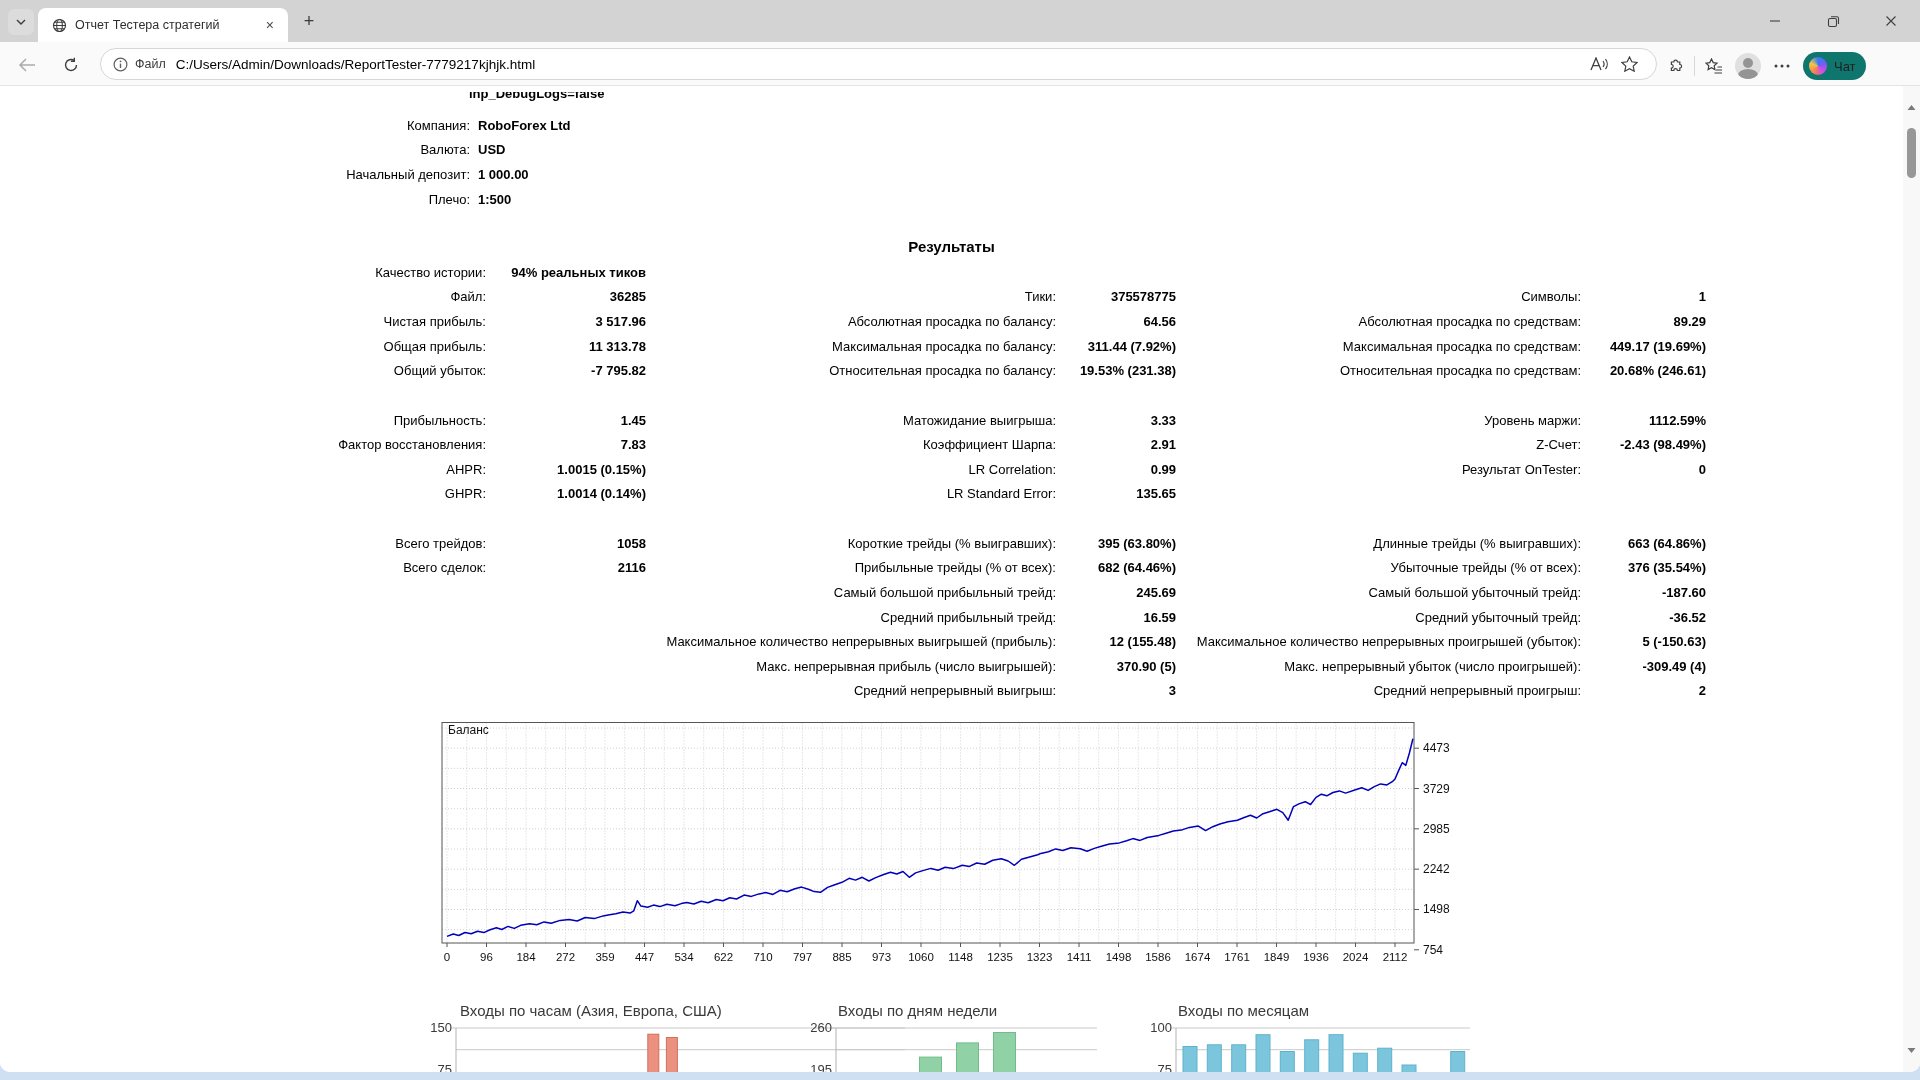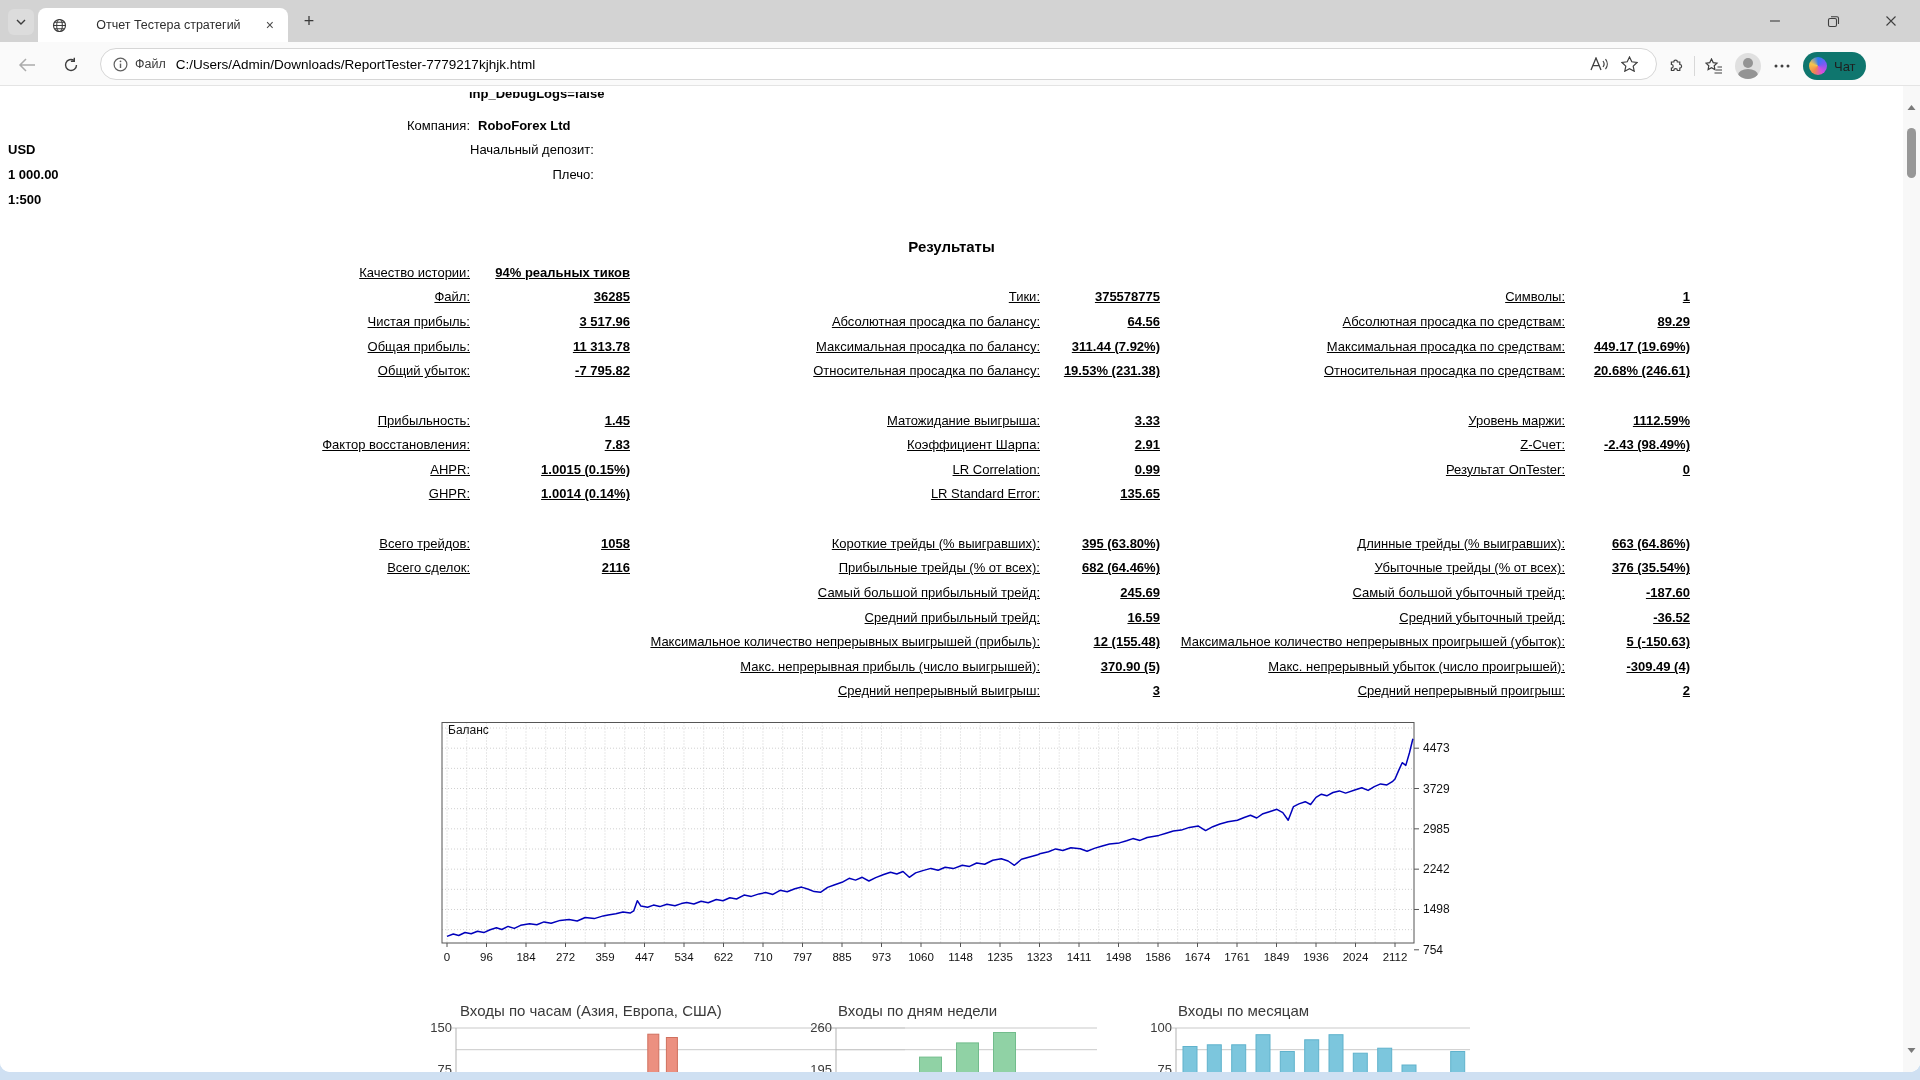--- a/index.html
+++ b/index.html
@@ -4,21 +4,21 @@
 <style>
   * { margin:0; padding:0; box-sizing:border-box; }
   html,body { width:1920px; height:1080px; overflow:hidden; background:#cfe0f2; font-family:"Liberation Sans",sans-serif; }
   .window { position:absolute; left:0; top:0; width:1920px; height:1072px; background:#fff; border-radius:0 0 10px 10px; overflow:hidden; }
 
   
   .tabstrip { position:absolute; left:0; top:0; width:1920px; height:42px; background:#d3d3d3; }
   .tabsearch { position:absolute; left:8px; top:9px; width:26px; height:26px; border-radius:6px; background:#dcdcdc; color:#3c3c3c; font-size:13px; display:flex; align-items:center; justify-content:center; }
   .tab { position:absolute; left:38px; top:8px; width:250px; height:34px; background:#fff; border-radius:8px 8px 0 0; display:flex; align-items:center; padding:0 10px; }
   .tab .favicon { width:15px; height:15px; margin:0 8px 0 4px; flex:none; }
-  .tab .title { font-size:12.5px; color:#2e2e2e; white-space:nowrap; overflow:hidden; flex:1;text-align:center; }
+  .tab .title { font-size:12.5px; color:#2e2e2e; white-space:nowrap; overflow:hidden; flex:1; }
   .tab .close { font-size:14px; color:#4a4a4a; padding:0 4px; }
   .newtab { position:absolute; left:296px; top:8px; width:26px; height:26px; color:#3a3a3a; font-size:18px; display:flex; align-items:center; justify-content:center; }
   .wincontrols { position:absolute; right:0; top:0; height:42px; display:flex; }
   .winbtn { width:58px; height:42px; display:flex; align-items:center; justify-content:center; color:#3f3f3f; }
 
   
   .toolbar { position:absolute; left:0; top:42px; width:1920px; height:44px; background:#fafafa; border-bottom:1px solid #e4e4e4; }
   .navbtn { position:absolute; top:10px; width:26px; height:26px; display:flex; align-items:center; justify-content:center; }
   .urlbar { position:absolute; left:100px; top:6px; width:1557px; height:32px; background:#fff; border:1px solid #d6d6d6; border-radius:16px; display:flex; align-items:center; padding:0 12px; }
   .urlbar .prefix { font-size:12.5px; color:#3c3c3c; margin:0 10px 0 7px; }
@@ -34,21 +34,21 @@
   .copilot .lbl { font-size:13px; color:#1f1f1f; }
 
   
   .content { position:absolute; left:0; top:86px; width:1920px; height:986px; background:#fff; overflow:hidden; font-size:13px; color:#000; }
   .cutline { position:absolute; left:453px; top:6px; height:15px; overflow:hidden; }
   .cutline span { display:block; margin-top:-6px; font-weight:bold;margin-left:16px; }
   #props { position:absolute; left:0; top:27px; display:grid; grid-template-columns:470px auto; grid-auto-rows:24.63px; }
   .plabel { display:flex; align-items:center; justify-content:flex-end; white-space:nowrap; }
   .pvalue { display:flex; align-items:center; padding-left:8px; font-weight:bold; white-space:nowrap; }
   .results-title { position:absolute; left:0; top:148px; width:1903px; height:24px; display:flex; align-items:center; justify-content:center; font-weight:bold; font-size:15px; }
-  #stats { position:absolute; left:0; top:174px; display:grid; grid-template-columns:470px 160px 410px 120px 405px 125px; grid-auto-rows:24.63px;text-decoration:underline; }
+  #stats { position:absolute; left:16px; top:174px; display:grid; grid-template-columns:470px 160px 410px 120px 405px 125px; grid-auto-rows:24.63px; }
   .scell { display:flex; align-items:center; justify-content:flex-end; white-space:nowrap; }
   .sval { font-weight:bold; }
   .spacer { grid-column:1 / -1; }
   .chart-title { position:absolute; font-size:15px; color:#3a3a3a; white-space:nowrap; }
 
   
   .scrollbar { position:absolute; right:0; top:86px; width:17px; height:986px; background:#f8f8f8; }
   .sb-thumb { position:absolute; left:4px; top:42px; width:9px; height:50px; border-radius:4.5px; background:#979797; }
   .sb-arrow { position:absolute; left:3px; width:11px; height:11px; }
   svg { display:block; }
@@ -157,20 +157,21 @@
     </div>
   </div>
 
   <div class="content">
     <div class="cutline">
         <span>inp_DebugLogs=false</span>
       </div>
     <div id="props">
         <div class="plabel">Компания:</div>
         <div class="pvalue">RoboForex Ltd</div>
+        <div class="plabel">Валюта:</div>
         <div class="pvalue">USD</div>
         <div class="plabel">Начальный депозит:</div>
         <div class="pvalue">1 000.00</div>
         <div class="plabel">Плечо:</div>
         <div class="pvalue">1:500</div>
       </div>
     <div class="results-title">Результаты</div>
     <div id="stats">
         <div class="scell">Качество истории:</div>
         <div class="scell sval">94% реальных тиков</div>

